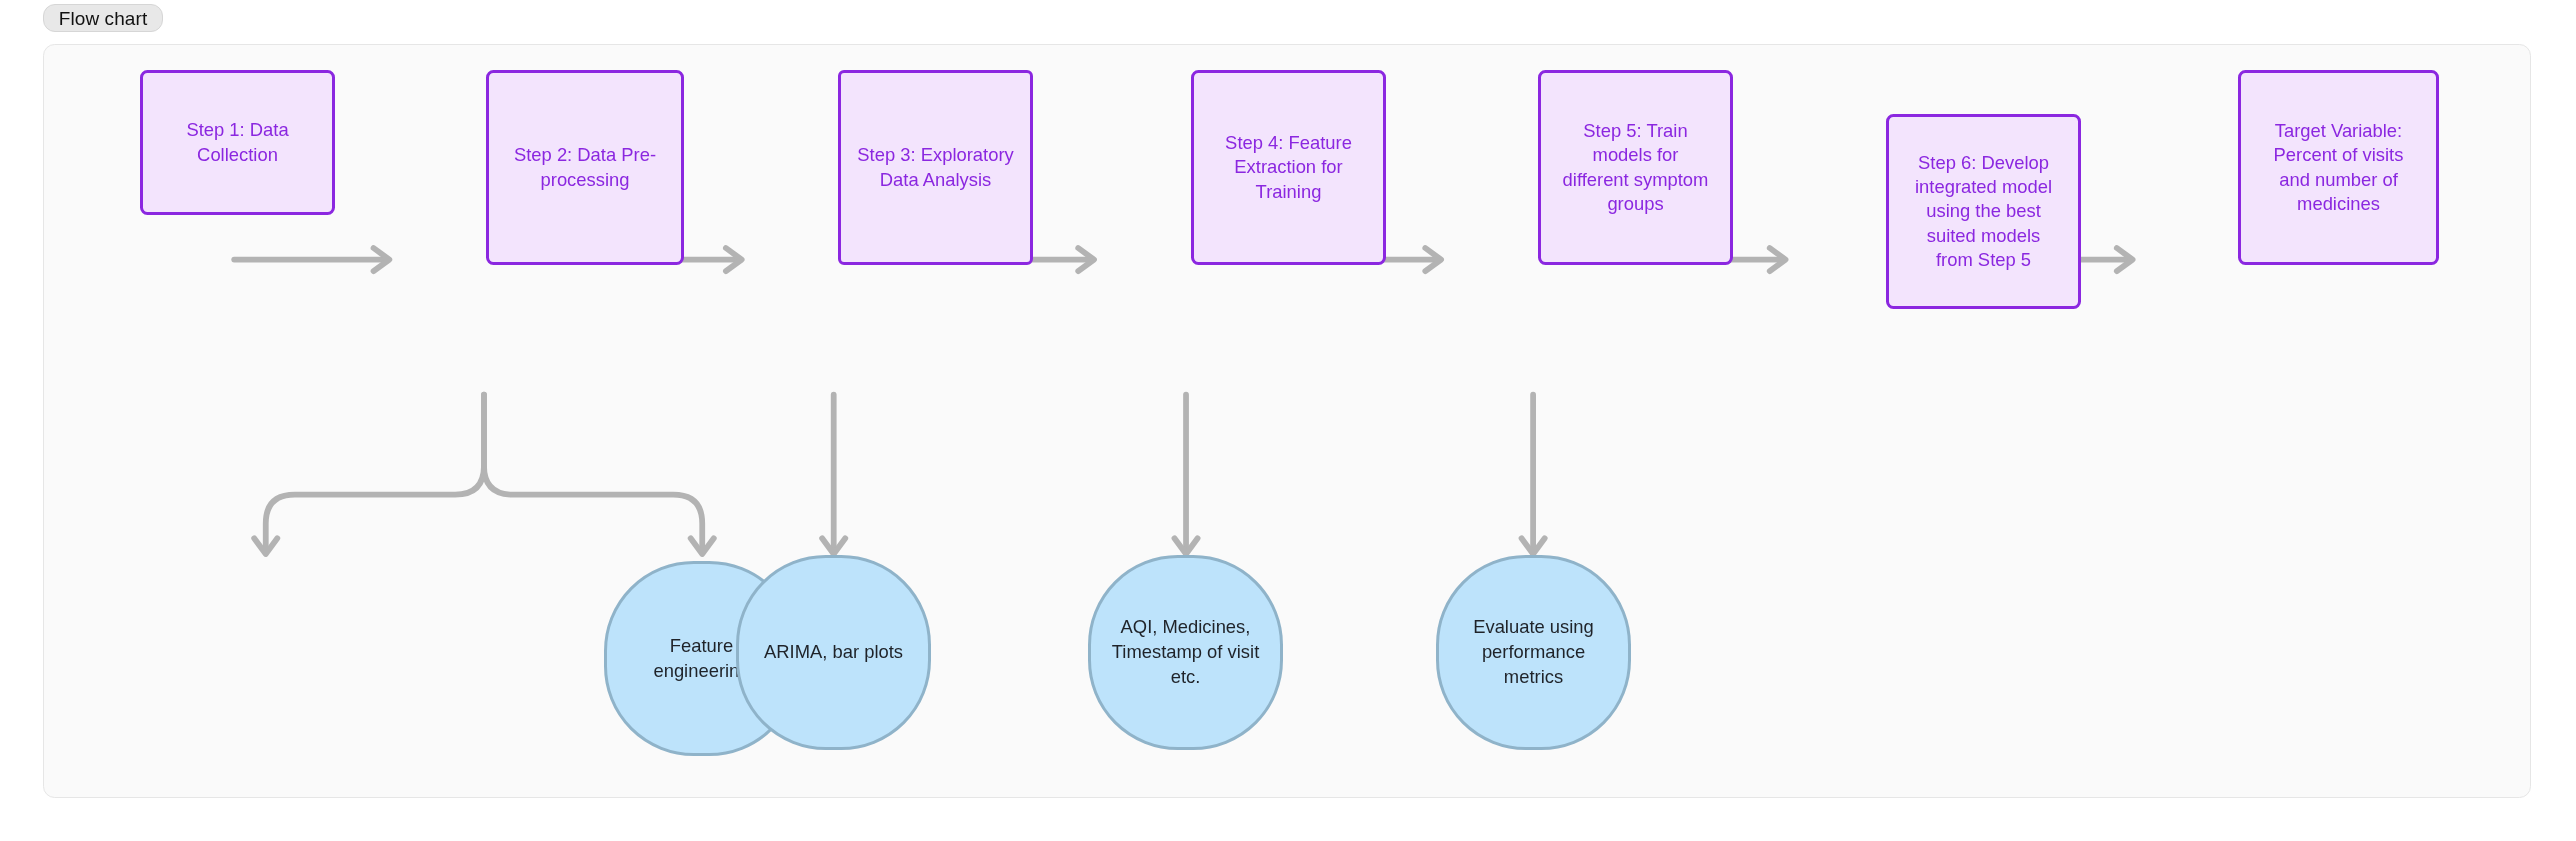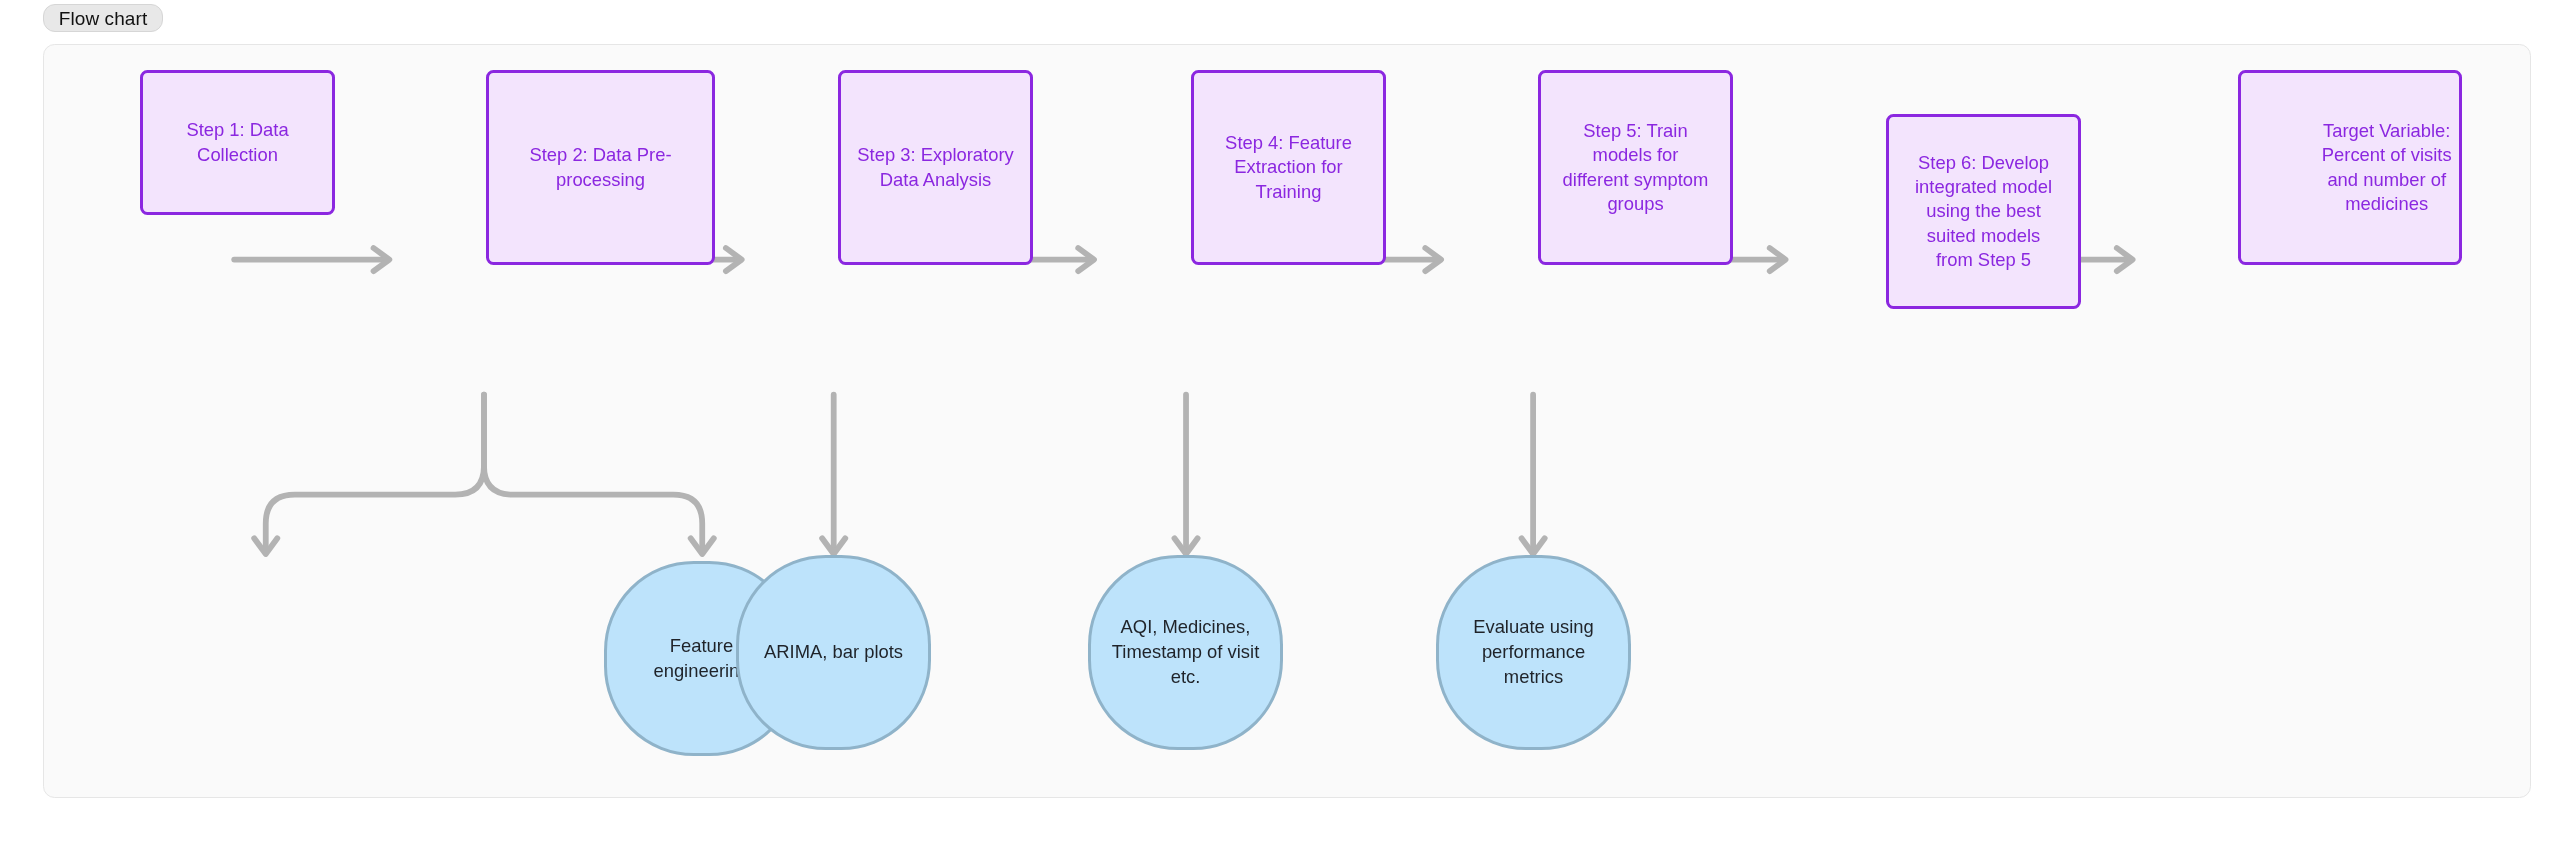--- a/index.html
+++ b/index.html
@@ -158,26 +158,26 @@
       </g>
     </svg>
 
     <div class="layer">
 
       <div class="pnode" style="left:96px;  top:25px;  width:195px; height:145px;">
         <span class="nlabel">Step 1: Data
 Collection</span>
       </div>
 
-      <div class="pnode" style="left:442px;  top:25px;  width:229px; height:195px;">
+      <div class="pnode" style="left:442px;  top:25px;  width:198px; height:195px;">
         <span class="nlabel">Step 2: Data Pre-
 processing</span>
       </div>
 
-      <div class="pnode" style="left:794px; top:25px;  width:195px; height:195px;">
+      <div class="pnode" style="left:794px; top:25px;  width:195px; height:195px;border-radius:6px;">
         <span class="nlabel">Step 3: Exploratory
 Data Analysis</span>
       </div>
 
       <div class="pnode" style="left:1147px; top:25px;  width:195px; height:195px;">
         <span class="nlabel">Step 4: Feature
 Extraction for
 Training</span>
       </div>
 
@@ -189,21 +189,21 @@
       </div>
 
       <div class="pnode" style="left:1842px; top:25px;  width:195px; height:195px;margin-top:44px;">
         <span class="nlabel">Step 6: Develop
 integrated model
 using the best
 suited models
 from Step 5</span>
       </div>
 
-      <div class="pnode" style="left:2194px; top:25px;  width:224px; height:195px;justify-content:flex-end;">
+      <div class="pnode" style="left:2194px; top:25px;  width:201px; height:195px;">
         <span class="nlabel">Target Variable:
 Percent of visits
 and number of
 medicines</span>
       </div>
 
 
       <div class="bnode" style="left:560px; top:516px; width:195px; height:195px;">
         <span class="nlabel">Feature
 engineering</span>

